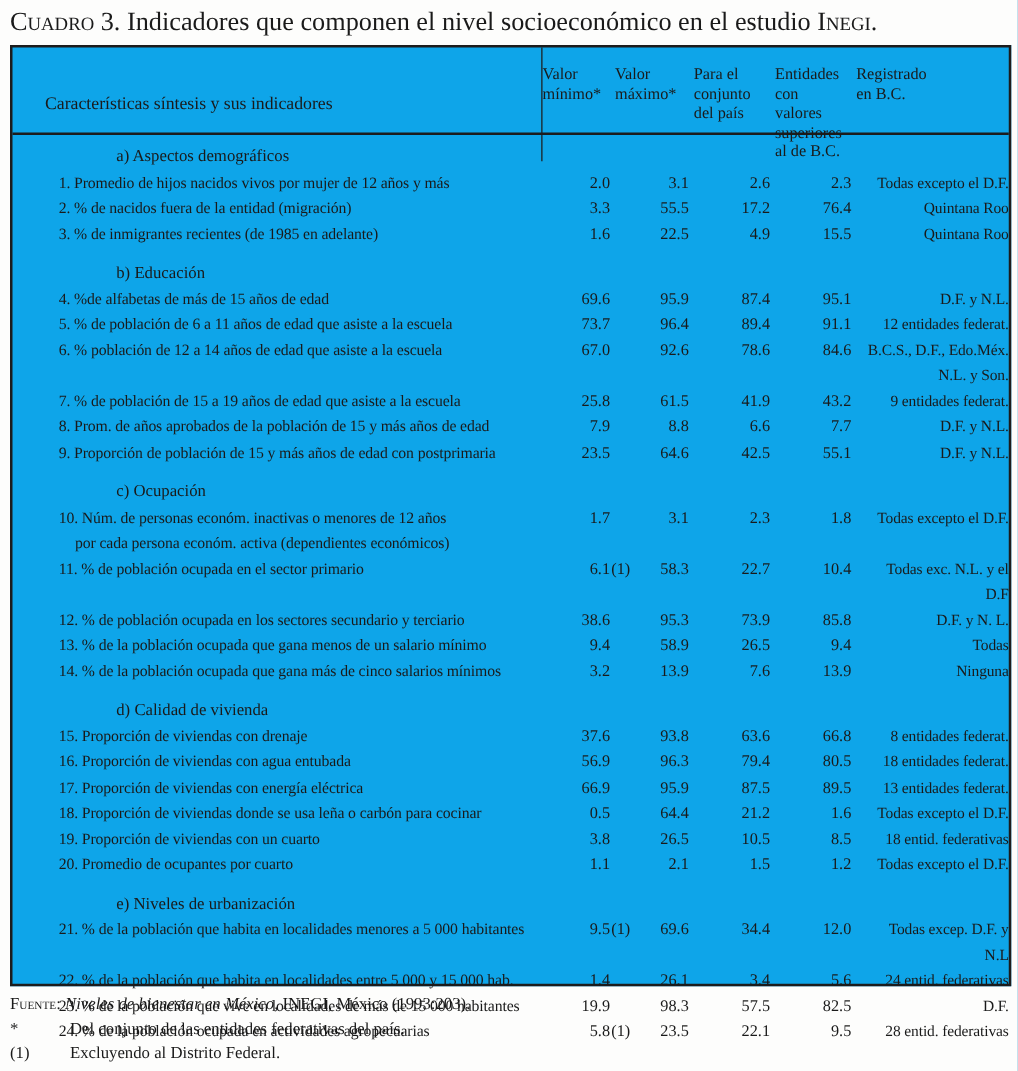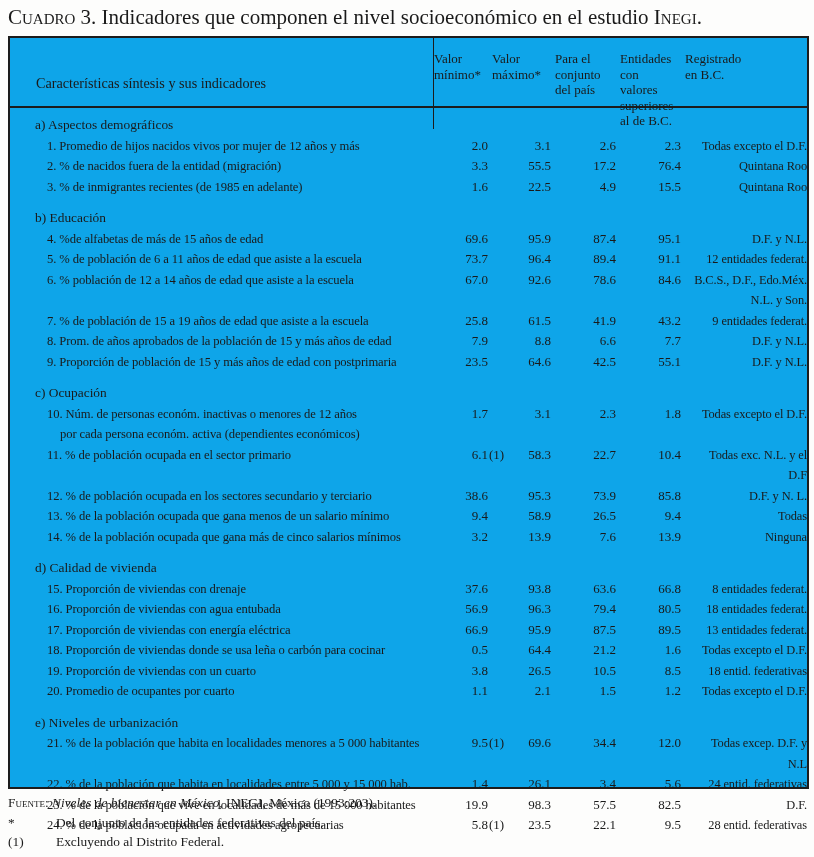--- a/index.html
+++ b/index.html
@@ -27,21 +27,21 @@
     padding-left:26px; font-size:14.2px; box-sizing:border-box;
   }
   .th-col {
     padding-top:13px; text-align:left; font-size:13px; line-height:15.5px;
     white-space:pre-line;
   }
 
   .tbody { padding-top:2px; }
   .table-section { margin-top:11px; }
   .table-section:first-child { margin-top:5px; }
-  .section-label { padding-left:25px; font-size:13.4px; line-height:20.5px; }
+  .section-label { padding-left:35px; font-size:13.4px; line-height:20.5px;margin-left:48px; }
 
   .row {
     display:grid; grid-template-columns:425px 58px 63px 65px 65px 1fr;
     line-height:20.5px; align-items:start; font-size:13px;
   }
   .cell-label { padding-left:37px; font-size:12.6px; white-space:nowrap; letter-spacing:-0.1px; }
   .lline { display:block; }
   .lline.cont { padding-left:13px; }
   .cell-num { text-align:right; padding-right:5px; position:relative; white-space:nowrap; }
   .cell-num .fn { position:absolute; left:calc(100% - 4px); top:0; white-space:nowrap; }

